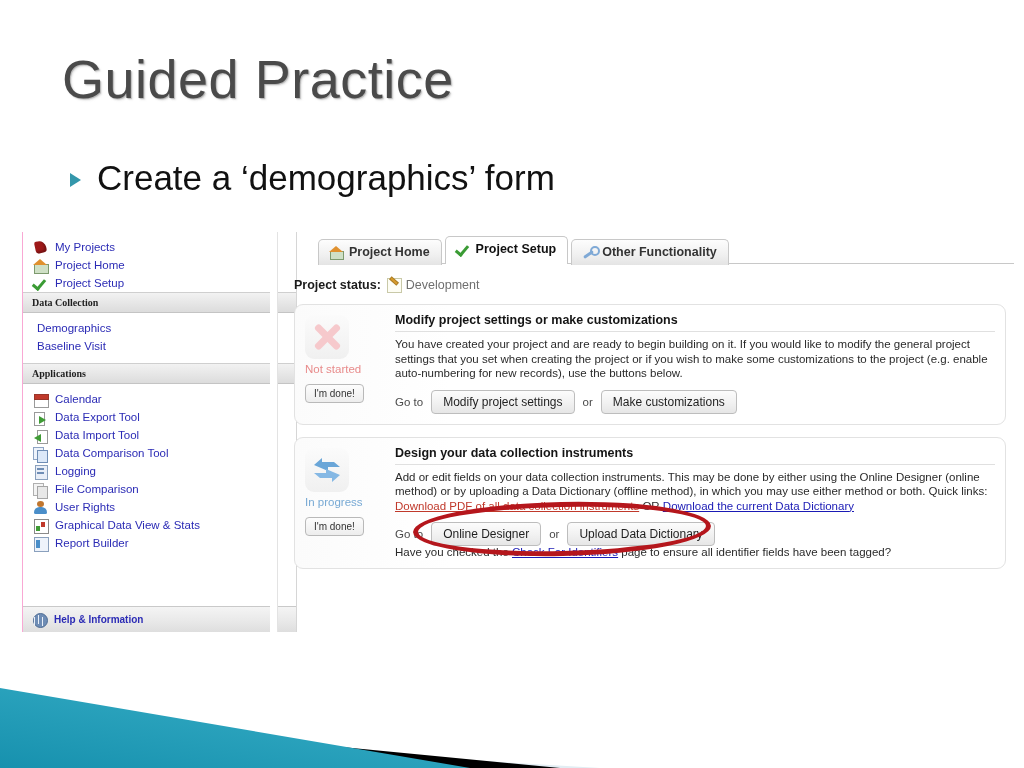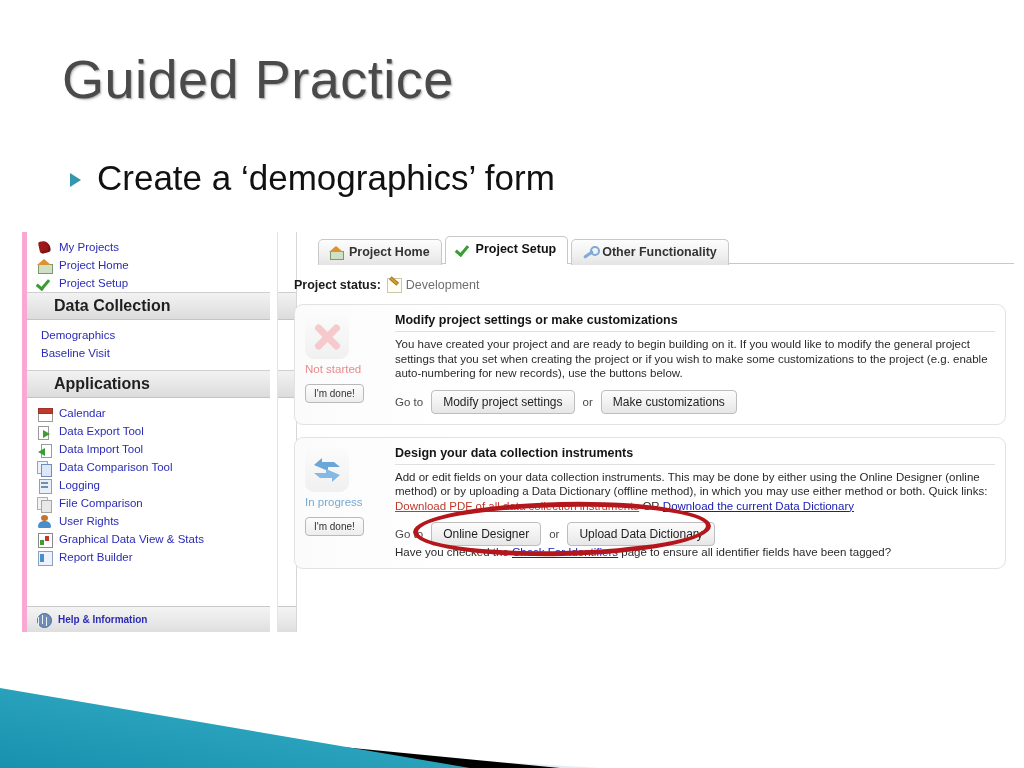--- a/index.html
+++ b/index.html
@@ -57,21 +57,21 @@
     background: #ffffff;
     font-size: 11px;
   }
 
   
   #sidebar {
     position: absolute; left: 0; top: 0;
     width: 275px; height: 400px;
     background: #ffffff;
     border-right: 1px solid #d6d6d6;
-    border-left: 5px solid #f9a8d4;
+    border-left: 1px solid #f9a8d4;
   }
   #sidebar-gap {
     position: absolute; left: 248px; top: 0;
     width: 8px; height: 400px;
     background: #ffffff;
     border-right: 1px solid #e3e3e3;
   }
   .side-link {
     display: flex; align-items: center;
     padding: 1px 0 1px 10px;
@@ -153,23 +153,24 @@
   .side-status {
     padding: 1px 0 5px 30px;
     font-size: 10.5px; color: #4d4d4d;
     white-space: nowrap;
   }
   .side-status b { color:#222; }
   .side-header {
     background: linear-gradient(to bottom,#f2f2f2 0%, #e6e6e6 55%, #dcdcdc 100%);
     border-top: 1px solid #cfcfcf;
     border-bottom: 1px solid #c4c4c4;
-    font-weight: bold; font-size: 16px; color: #1f1f1f;
-    padding: 4px 0 4px 27px;
-    white-space: nowrap;
+    font-weight: bold; font-size: 10px; color: #1f1f1f;
+    padding: 4px 0 4px 9px;
+    white-space: nowrap;
+    font-family: Liberation Serif, serif;
   }
   .side-group { padding: 6px 0 8px 0; }
   #side-help {
     position:absolute; left:0; bottom:0; width:100%;
     background: linear-gradient(to bottom,#f4f4f4 0%, #e8e8e8 60%, #dedede 100%);
     border-top: 1px solid #c9c9c9;
     padding: 5px 0 5px 9px;
     display:flex; align-items:center;
     font-weight:bold; font-size:10px; color:#2b2bb5;
     white-space:nowrap;

